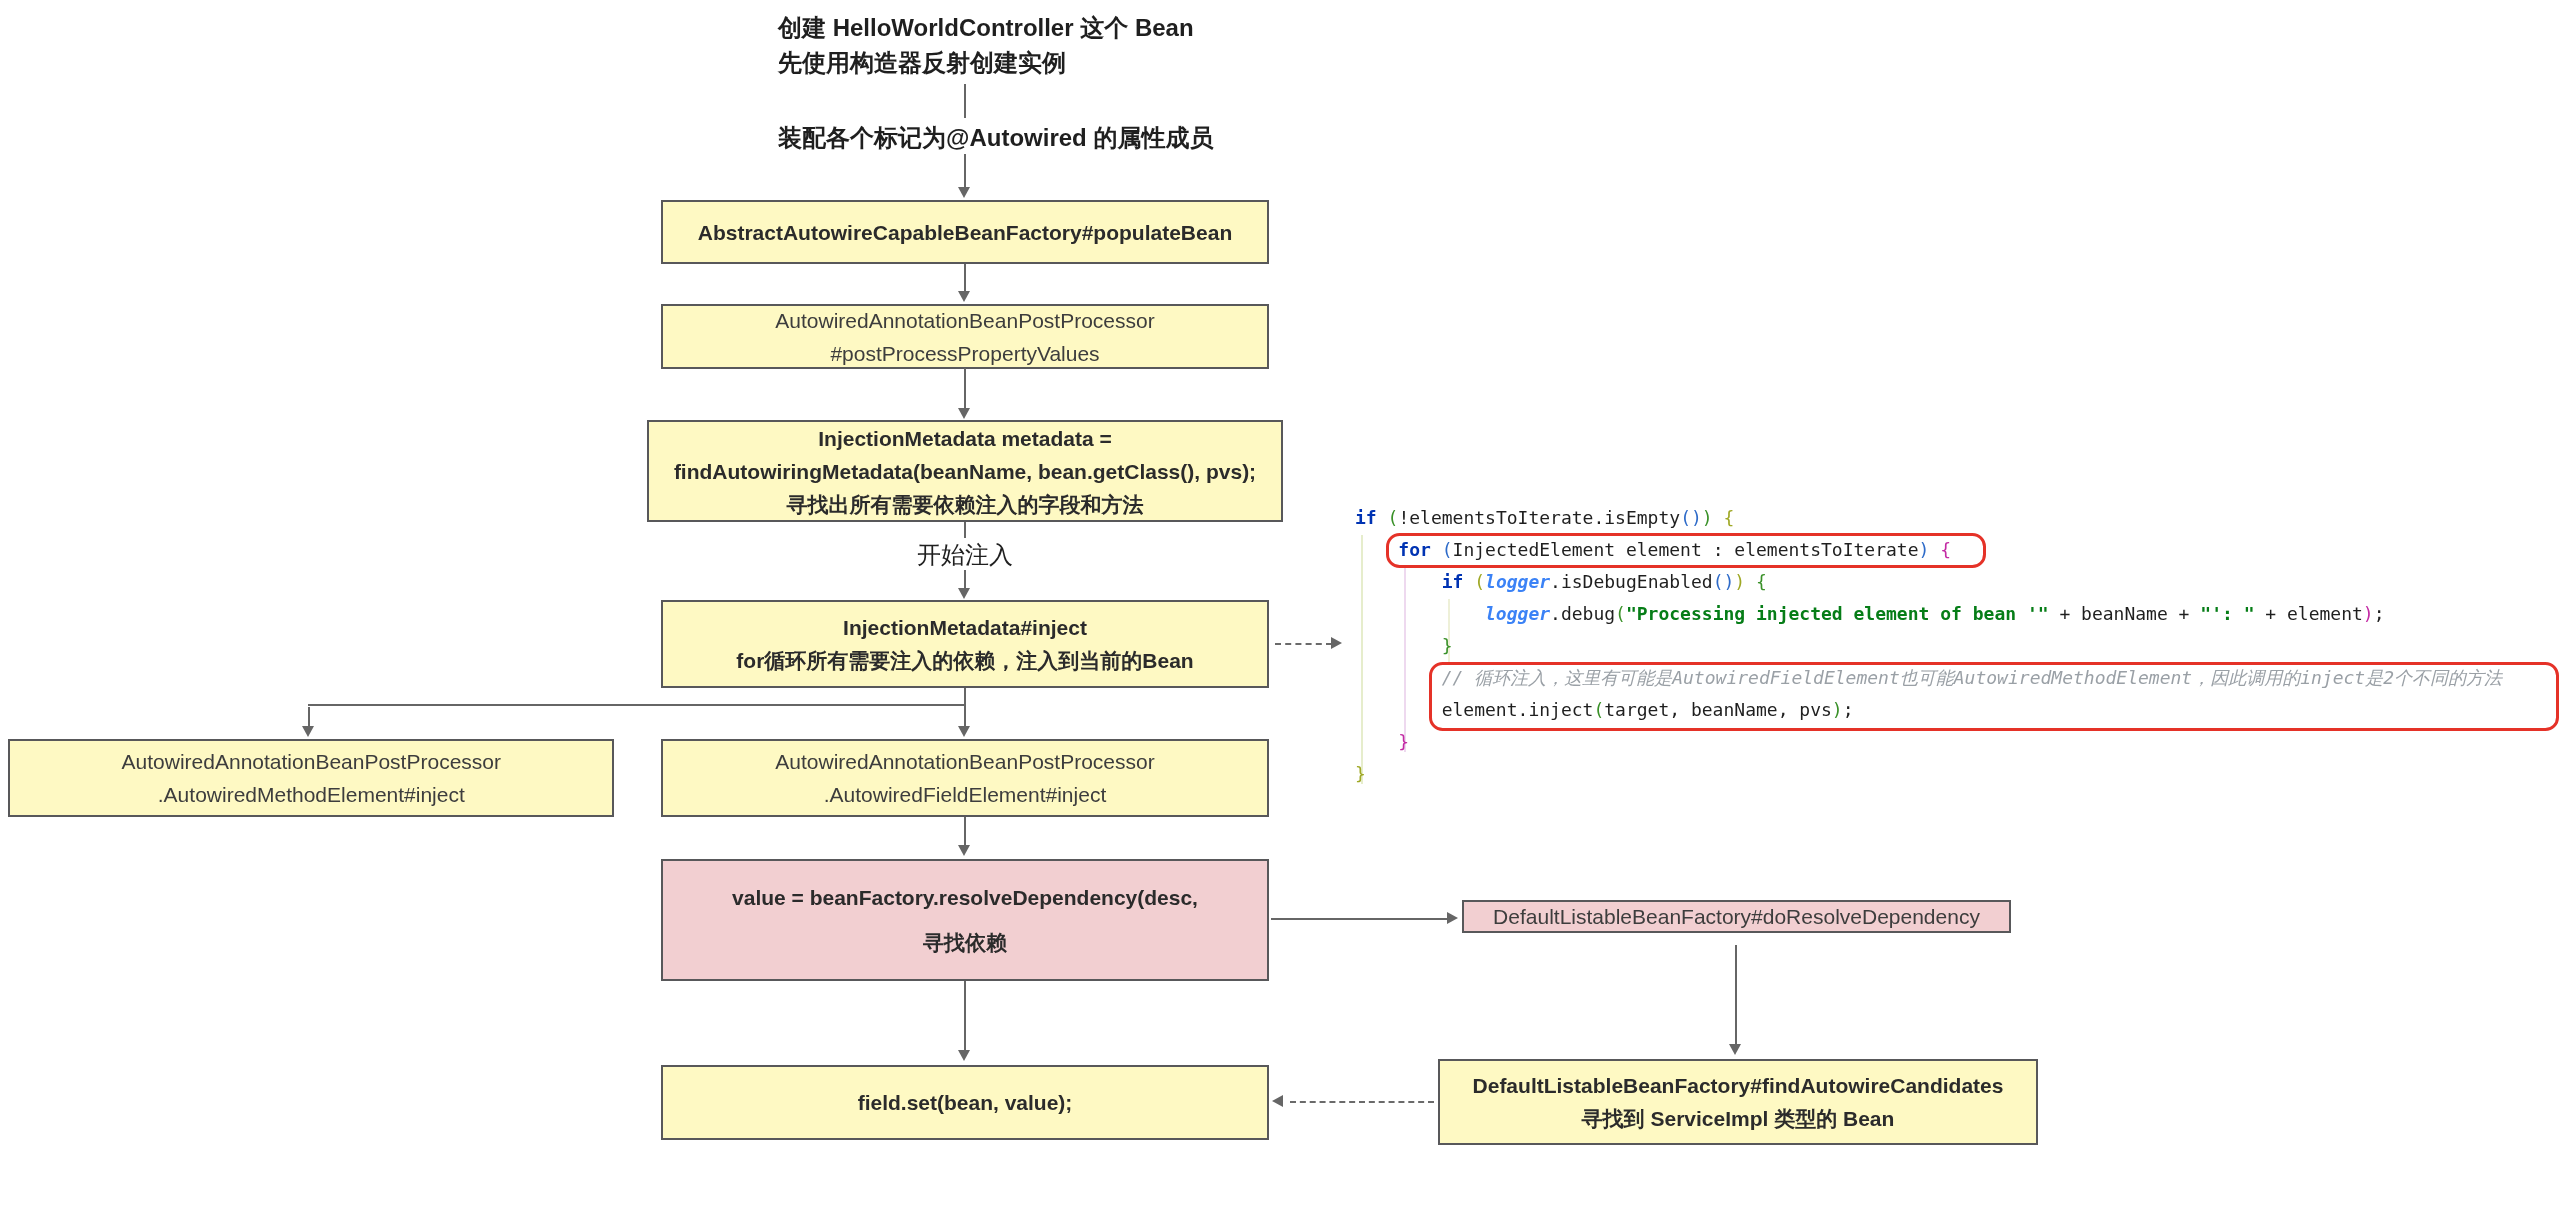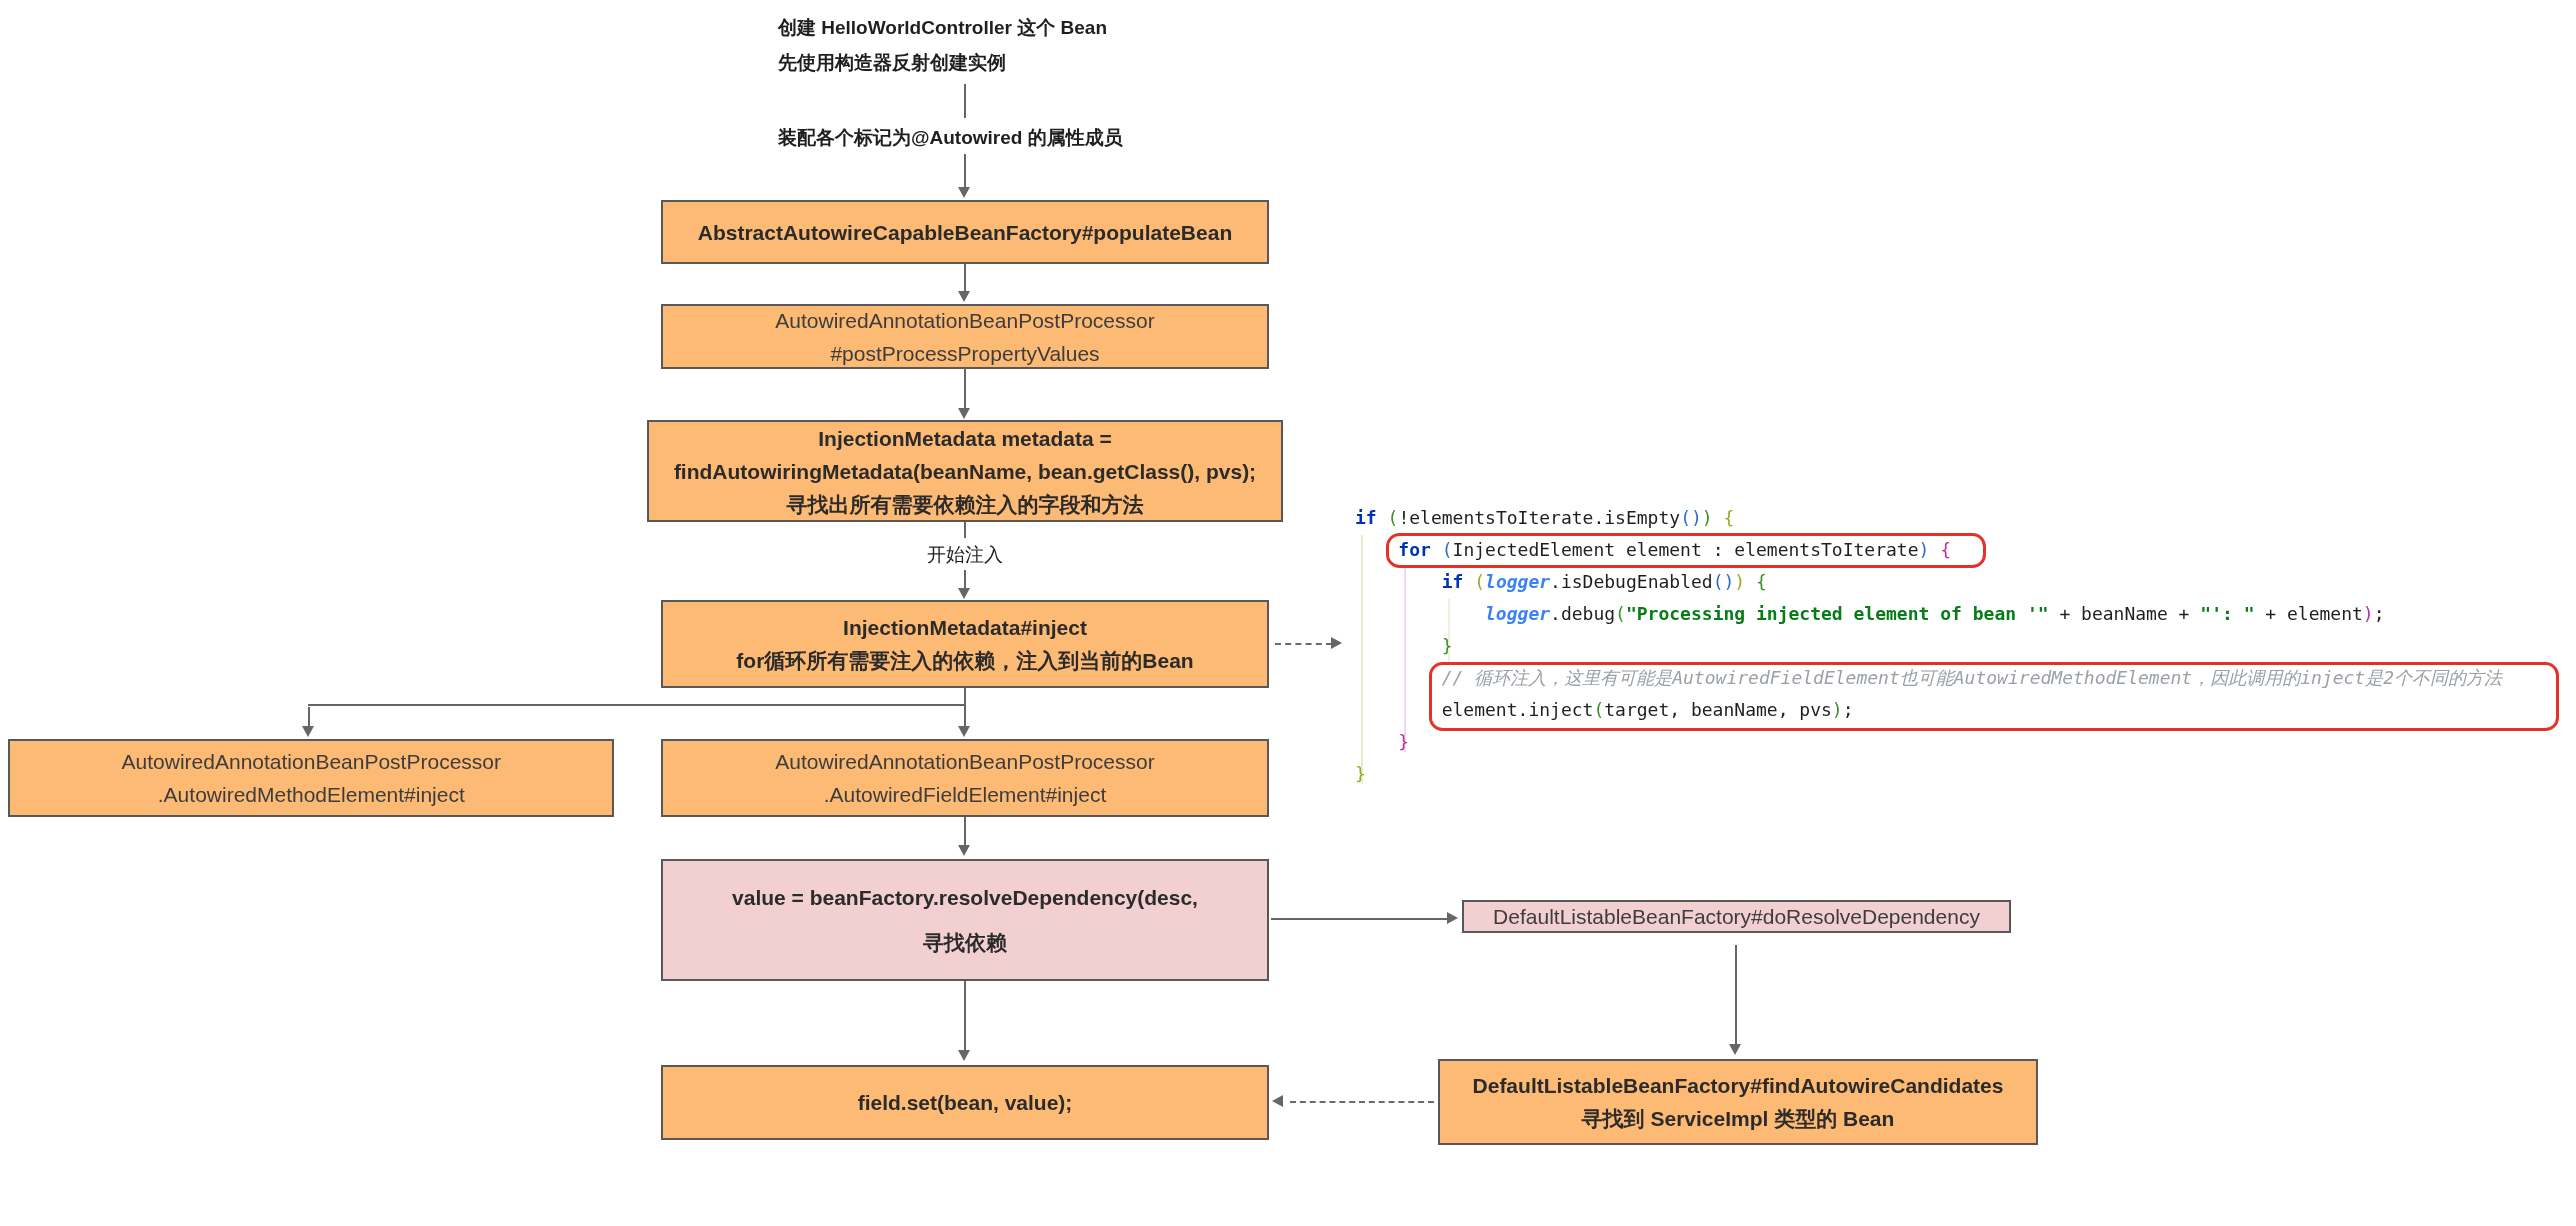--- a/index.html
+++ b/index.html
@@ -1,25 +1,25 @@
 <!DOCTYPE html>
 <html style="font-size:12px"><head>
 <meta charset="utf-8">
 <style>
   html,body{margin:0;padding:0;background:#ffffff;}
   .canvas{position:relative;width:2576px;height:1227px;background:#ffffff;overflow:hidden;
           font-family:"Liberation Sans","DejaVu Sans",sans-serif;}
   
-  .node{position:absolute;box-sizing:border-box;border:2.3px solid #58585a;background:#fdba74;
+  .node{position:absolute;box-sizing:border-box;border:2.3px solid #58585a;background:#fef9c3;
         display:flex;flex-direction:column;justify-content:center;align-items:center;
         font-size:21px;line-height:33px;color:#3d3d3d;white-space:nowrap;text-align:center;}
   .node.bold{font-weight:700;color:#2b2b2b;}
   .node.pink{background:#f2cfd1;gap:12px;}
   
-  .ftext{position:absolute;font-size:19px;line-height:33px;color:#1f1f1f;white-space:nowrap;}
+  .ftext{position:absolute;font-size:24px;line-height:33px;color:#1f1f1f;white-space:nowrap;}
   .ftext.bold{font-weight:700;}
   .center{transform:translateX(-50%);}
   
   .vl{position:absolute;width:2.3px;background:#666666;}
   .hl{position:absolute;height:2.3px;background:#666666;}
   .dh{position:absolute;height:0;border-top:2.3px dashed #6a6a6a;}
   .ah{position:absolute;width:0;height:0;}
   .ah-d{border-left:6.8px solid transparent;border-right:6.8px solid transparent;border-top:11.3px solid #666666;}
   .ah-r{border-top:6.8px solid transparent;border-bottom:6.8px solid transparent;border-left:11.3px solid #666666;}
   .ah-l{border-top:6.8px solid transparent;border-bottom:6.8px solid transparent;border-right:11.3px solid #666666;}

